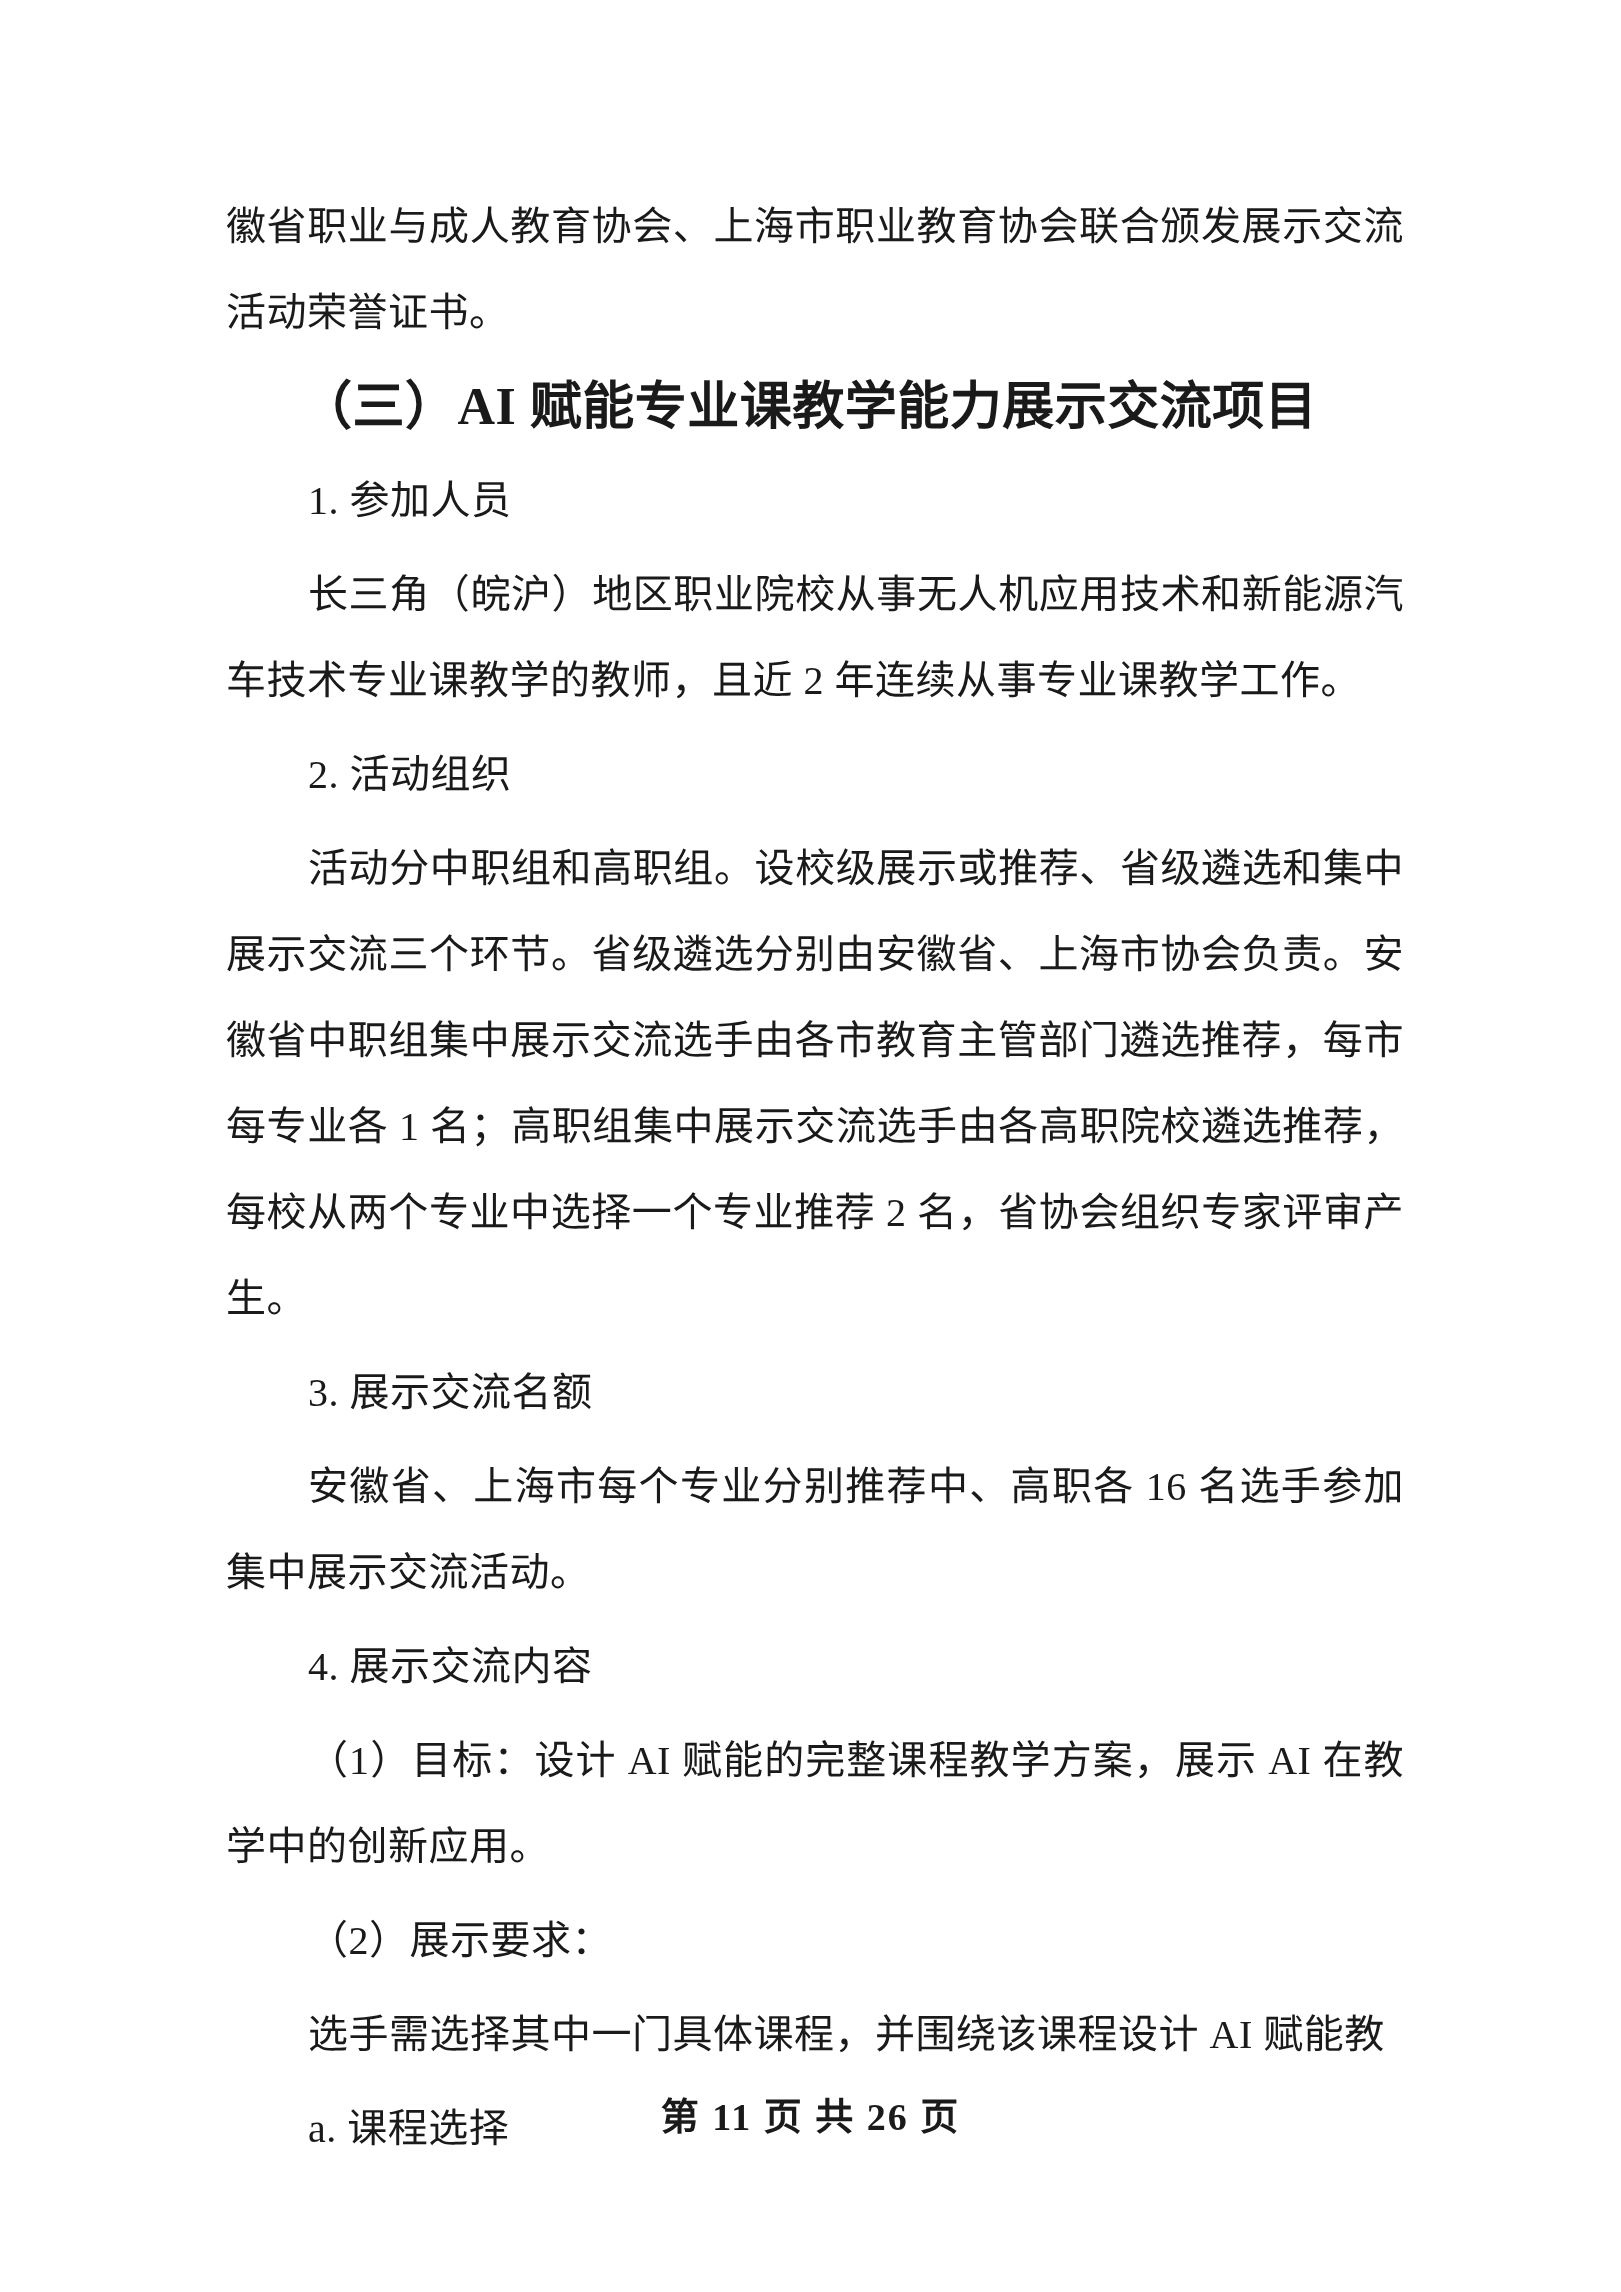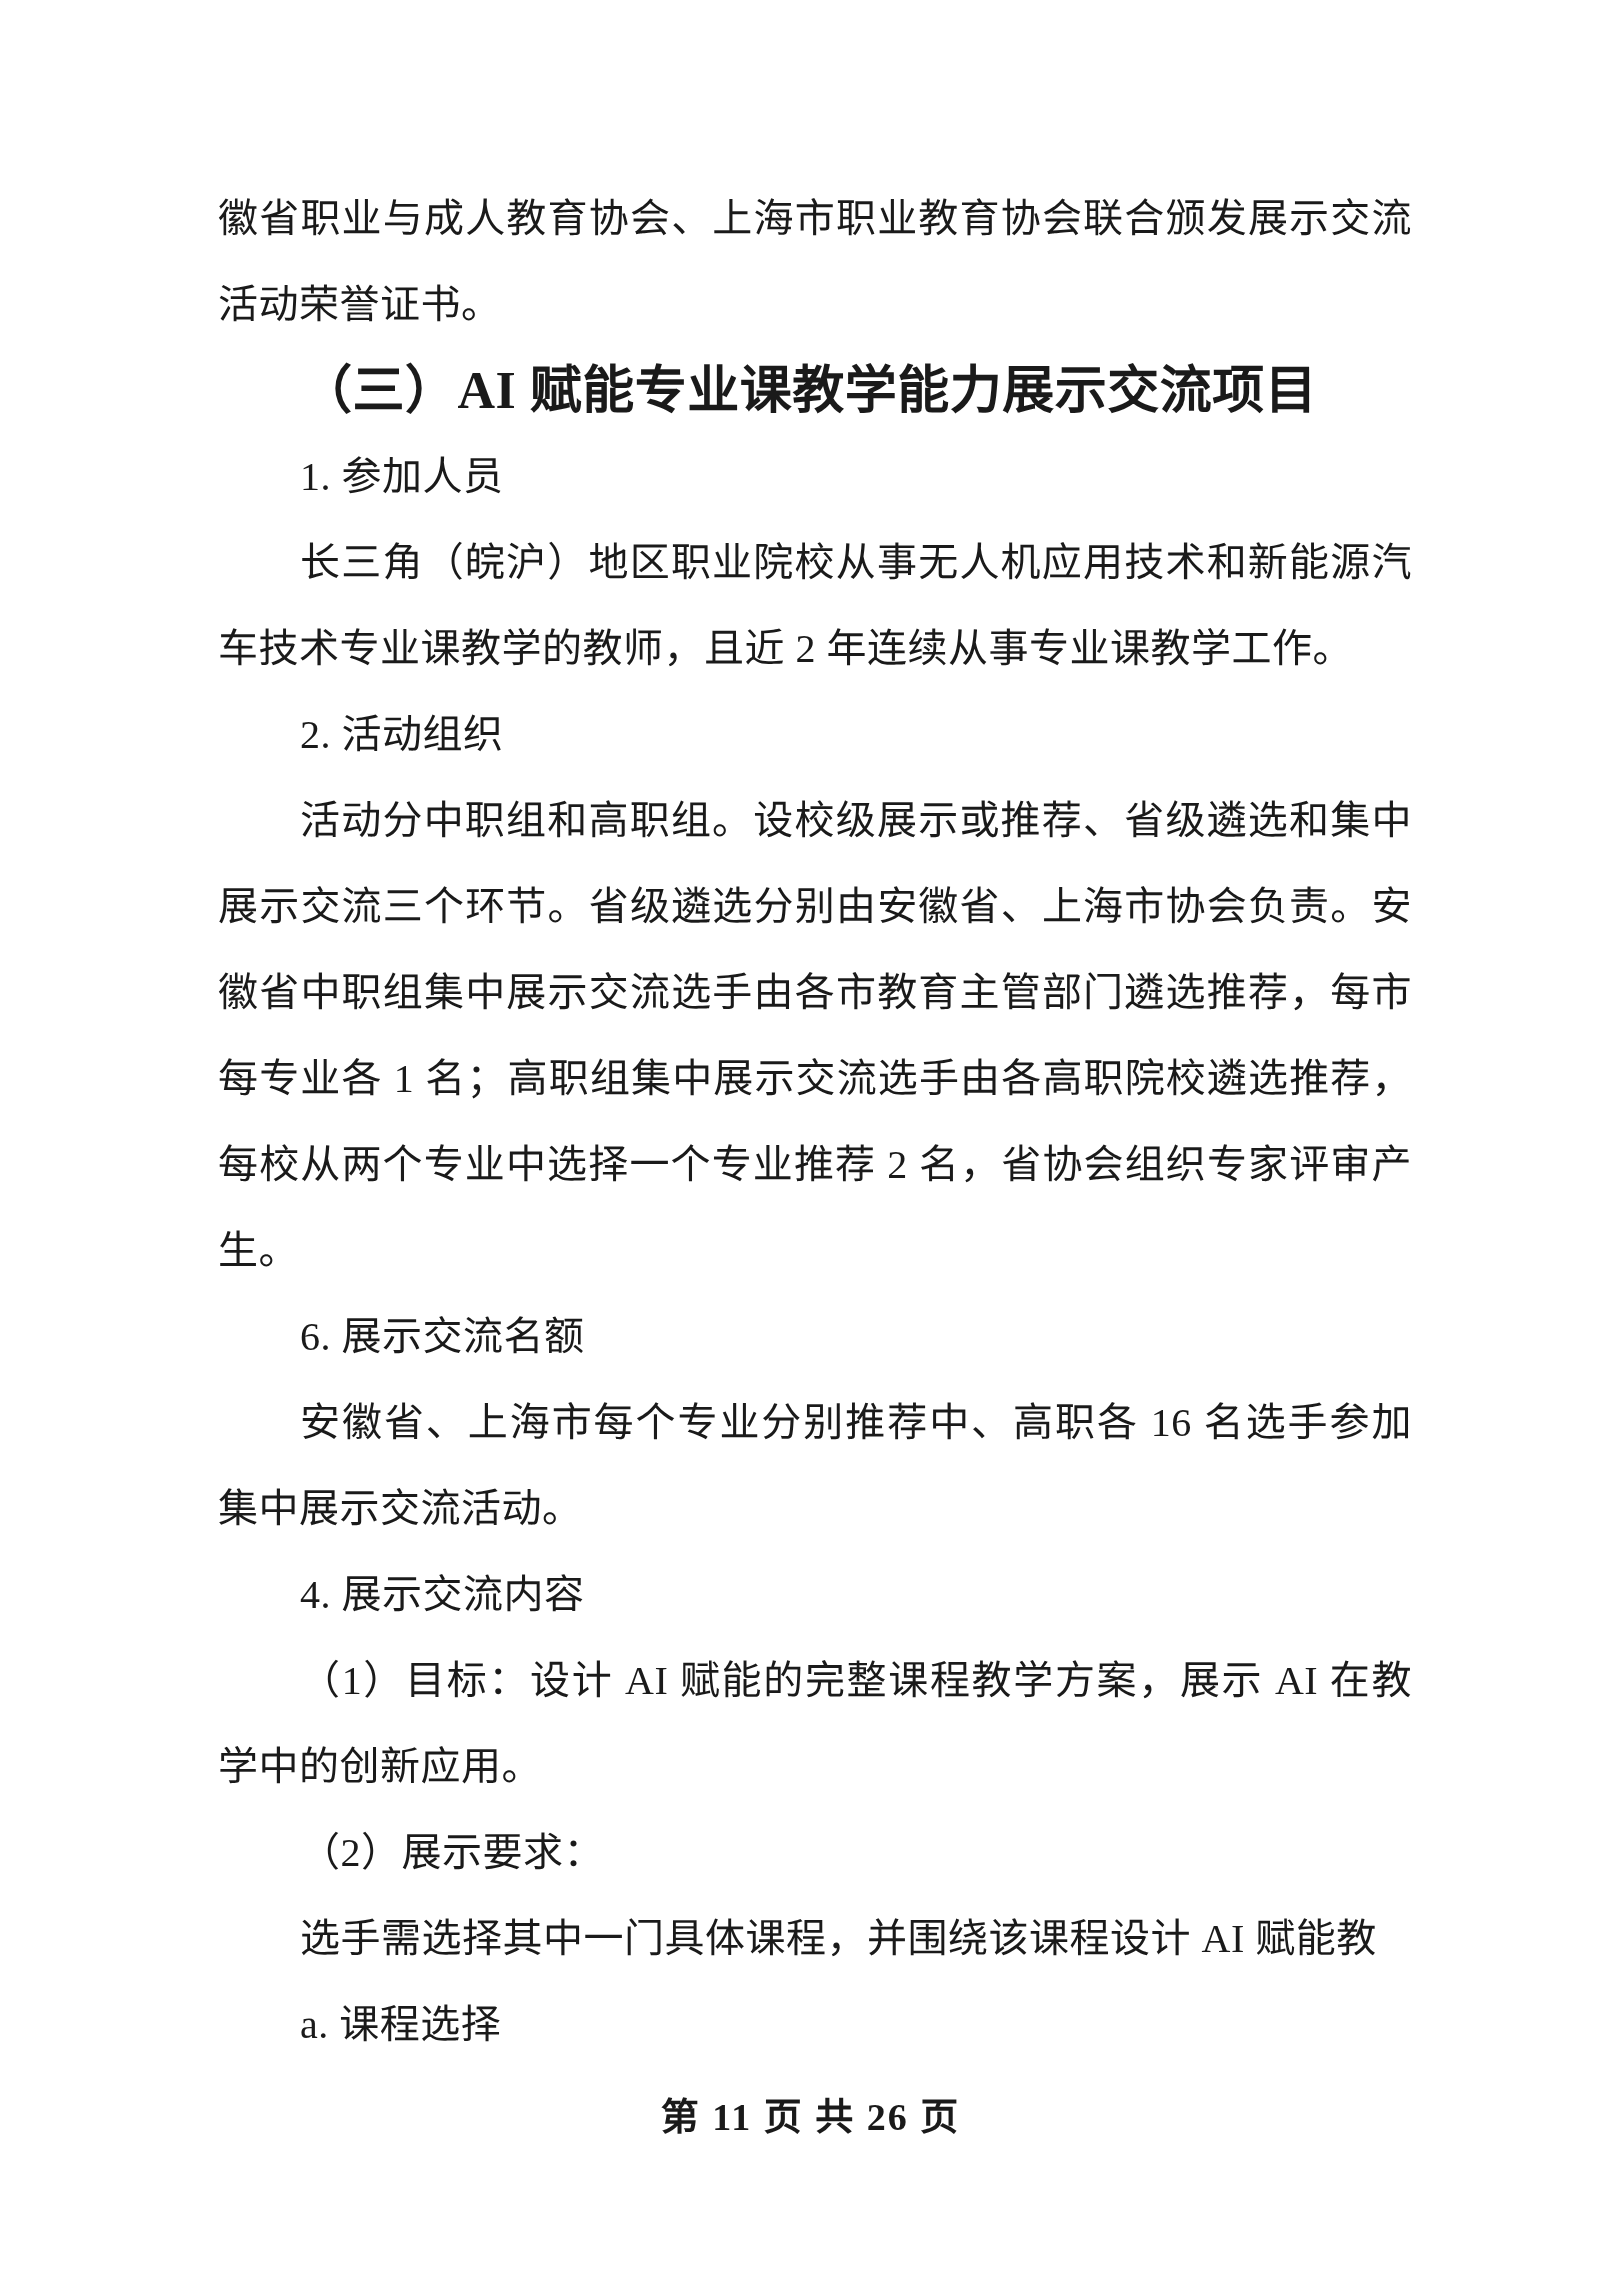--- a/index.html
+++ b/index.html
@@ -22,21 +22,21 @@
     left: 218px;
     top: 176px;
     width: 1194px;
   }
   .para {
     font-size: 40px;
     line-height: 86px;
     letter-spacing: 0.5px;
     text-align: justify;
     text-justify: inter-ideograph;
-    margin: 0;
+    margin: 8px;
     white-space: pre-wrap;
   }
   .indent {
     text-indent: 82px;
   }
   .heading {
     font-size: 52px;
     line-height: 86px;
     font-weight: 700;
     margin: 0;
@@ -67,21 +67,21 @@
     <p class="heading">（三）AI 赋能专业课教学能力展示交流项目</p>
 
     <p class="para indent">1. 参加人员</p>
 
     <p class="para indent">长三角（皖沪）地区职业院校从事无人机应用技术和新能源汽车技术专业课教学的教师，且近 2 年连续从事专业课教学工作。</p>
 
     <p class="para indent">2. 活动组织</p>
 
     <p class="para indent">活动分中职组和高职组。设校级展示或推荐、省级遴选和集中展示交流三个环节。省级遴选分别由安徽省、上海市协会负责。安徽省中职组集中展示交流选手由各市教育主管部门遴选推荐，每市每专业各 1 名；高职组集中展示交流选手由各高职院校遴选推荐，每校从两个专业中选择一个专业推荐 2 名，省协会组织专家评审产生。</p>
 
-    <p class="para indent">6. 展示交流名额</p>
+    <p class="para indent">3. 展示交流名额</p>
 
     <p class="para indent">安徽省、上海市每个专业分别推荐中、高职各 16 名选手参加集中展示交流活动。</p>
 
     <p class="para indent">4. 展示交流内容</p>
 
     <p class="para indent">（1）目标：设计 AI 赋能的完整课程教学方案，展示 AI 在教学中的创新应用。</p>
 
     <p class="para indent">（2）展示要求：</p>
 
     <p class="para indent">选手需选择其中一门具体课程，并围绕该课程设计 AI 赋能教</p>

